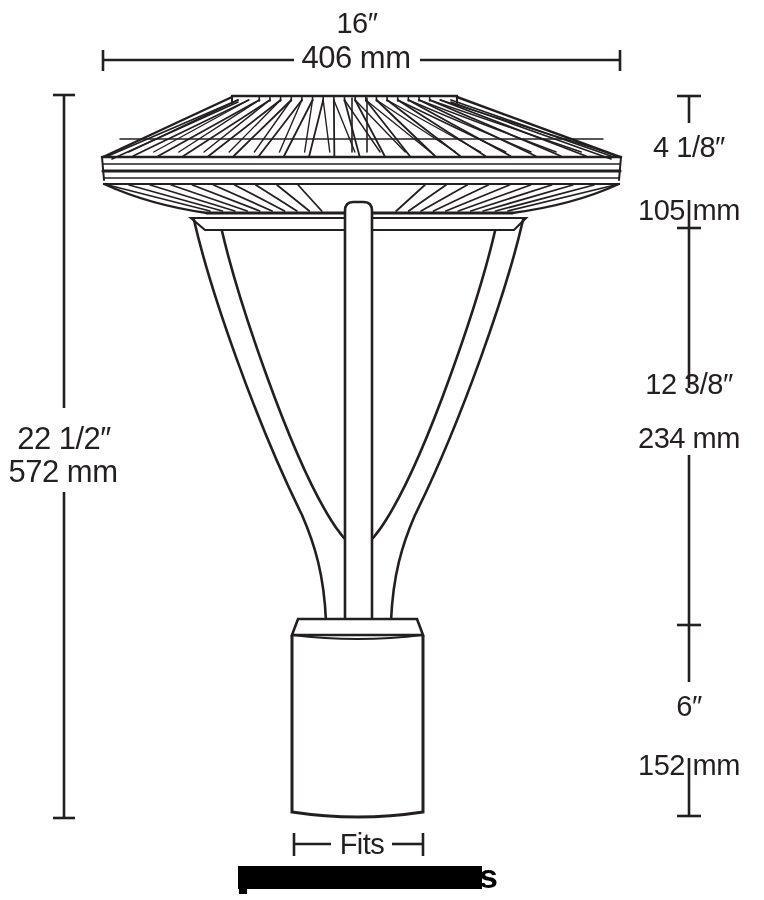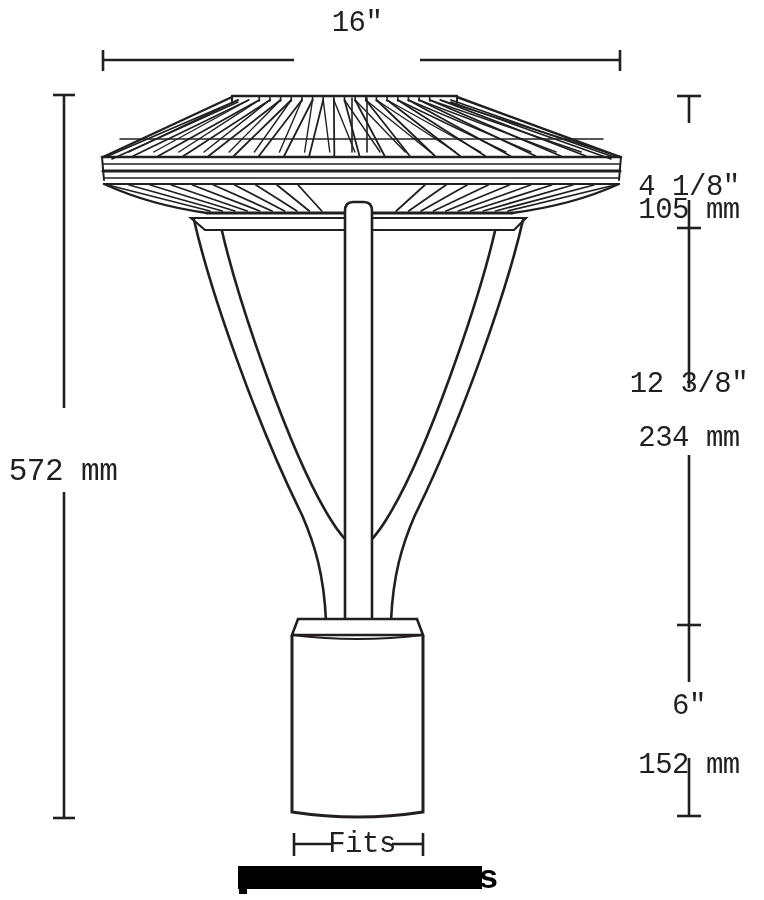--- a/index.html
+++ b/index.html
@@ -12,21 +12,20 @@
     overflow:hidden;
   }
   #drawing{position:absolute;left:0;top:0;}
   .lbl{
     position:absolute;
     transform:translateX(-50%);
     white-space:nowrap;
     color:#231f20;
     line-height:1.0;
     letter-spacing:-0.5px;
-    font-family:Liberation Mono, monospace;
   }
   .lbl.big{font-size:31px;}
   .lbl.med{font-size:29px;}
   #redaction-bar{
     position:absolute;
     left:238px;top:866px;width:244px;height:23px;
     background:#000000;
   }
   #redaction-nub{
     position:absolute;
@@ -198,24 +197,26 @@
       <path d="M689,758 L689,815"></path>
 
       <path d="M294,833 L294,856"></path>
       <path d="M423,833 L423,856"></path>
       <path d="M295,844 L331,844"></path>
       <path d="M392,844 L422,844"></path>
     </g>
   </svg>
 
   <div class="lbl med" style="left:357px;top:9px;">16″</div>
-
+  <div class="lbl big" style="left:356px;top:42px;">406 mm</div>
+
+  <div class="lbl big" style="left:64px;top:423px;">22 1/2″</div>
   <div class="lbl big" style="left:63px;top:456px;text-align:right;">572 mm</div>
 
-  <div class="lbl med" style="left:689px;top:133px;margin-top:40px;">4 1/8″</div>
+  <div class="lbl med" style="left:689px;top:133px;">4 1/8″</div>
   <div class="lbl med" style="left:689px;top:164px;margin-top:32px;">105 mm</div>
 
   <div class="lbl med" style="left:689px;top:370px;">12 3/8″</div>
   <div class="lbl med" style="left:689px;top:424px;">234 mm</div>
 
   <div class="lbl med" style="left:689px;top:692px;">6″</div>
   <div class="lbl med" style="left:689px;top:723px;margin-top:28px;">152 mm</div>
 
   <div class="lbl med" style="left:362px;top:830px;">Fits</div>
 

